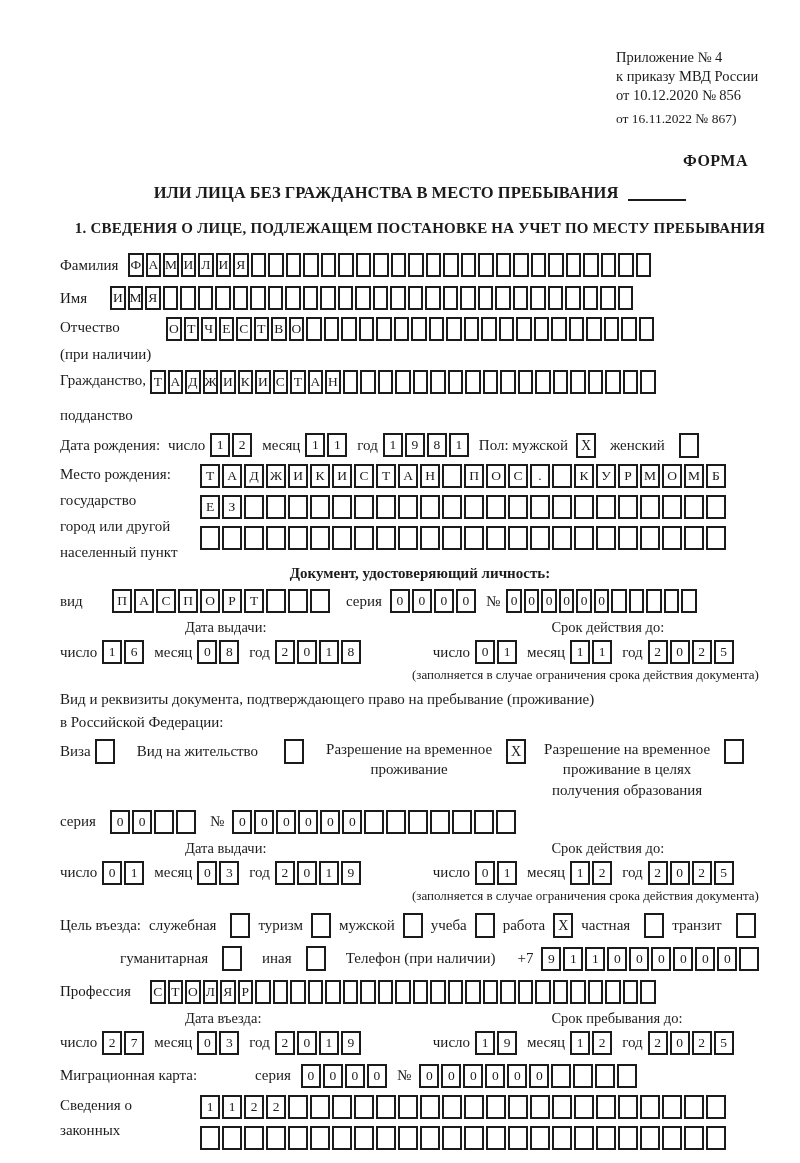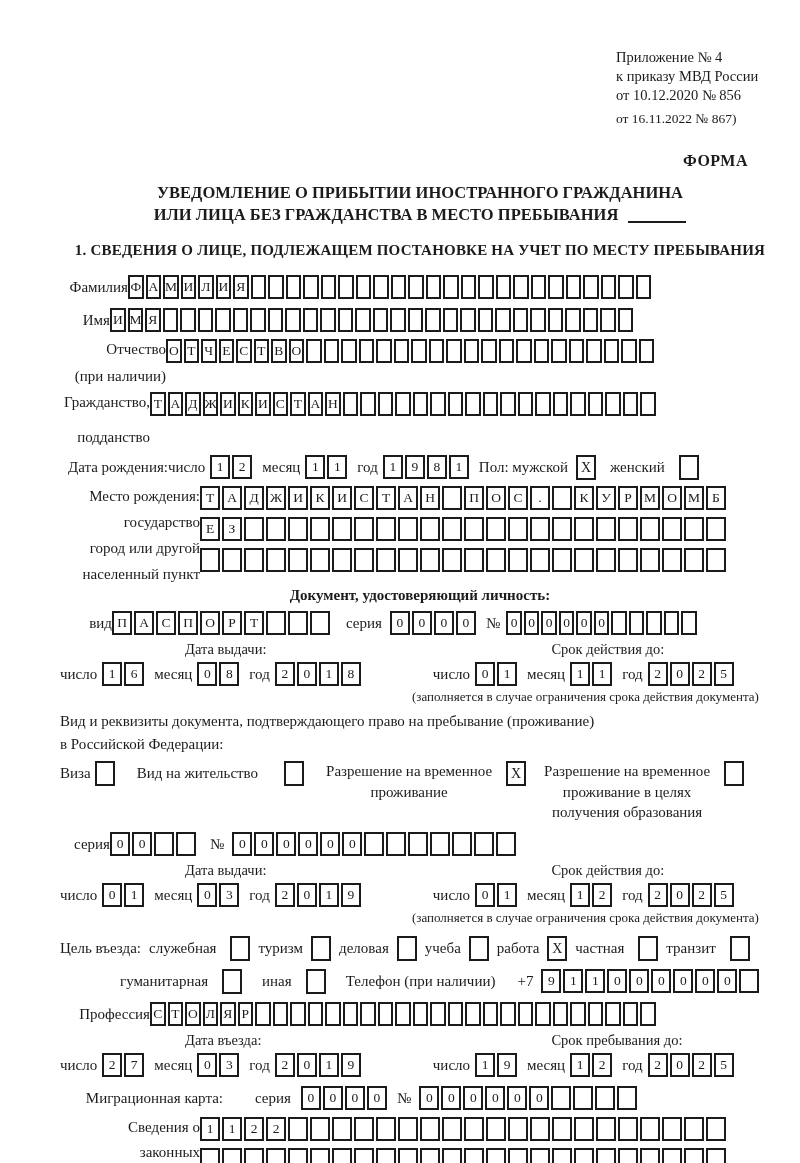--- a/index.html
+++ b/index.html
@@ -18,21 +18,21 @@
   .forma { text-align: right; padding-right: 32px; font-weight: bold; font-size: 16px; margin-top: 24px; letter-spacing: .5px; }
 
   
   .title { text-align: center; font-weight: bold; font-size: 16.5px; line-height: 1.35; margin-top: 12px; }
   .blankline { display: inline-block; width: 58px; border-bottom: 2px solid #1b1b1b; transform: translateY(3px); margin-left: 10px; }
   .sect { font-weight: bold; font-size: 15px; margin-top: 16px; text-align: center; letter-spacing: .2px; }
 
   
   .frow { display: flex; align-items: center; margin-top: 5px; min-height: 28px; }
   .frow.top { align-items: flex-start; }
-  .flabel { flex: 0 0 auto; text-align: right; }
+  .flabel { flex: 0 0 auto; }
   .lblcol div { line-height: 21px; }
 
   
   .cells { display: inline-flex; flex: 0 0 auto; }
   .cell {
     display: inline-block; width: 15.5px; height: 24px;
     border: 2px solid #1b1b1b; margin-right: 2px;
     text-align: center; font-size: 13.5px; line-height: 20px;
   }
   .w .cell { width: 20px; }
@@ -65,21 +65,20 @@
     <div>Приложение № 4</div>
     <div>к приказу МВД России</div>
     <div>от 10.12.2020 № 856</div>
   </div>
   <div class="appendix-note">
     <div>от 16.11.2022 № 867)</div>
   </div>
   <div class="forma">ФОРМА</div>
 
   <div class="title">
-    <div>УВЕДОМЛЕНИЕ О ПРИБЫТИИ ИНОСТРАННОГО ГРАЖДАНИНА</div>
     <div><span>ИЛИ ЛИЦА БЕЗ ГРАЖДАНСТВА В МЕСТО ПРЕБЫВАНИЯ</span><span class="blankline"></span></div>
   </div>
 
   <div class="sect">1. СВЕДЕНИЯ О ЛИЦЕ, ПОДЛЕЖАЩЕМ ПОСТАНОВКЕ НА УЧЕТ ПО МЕСТУ ПРЕБЫВАНИЯ</div>
 
   <div class="frow" style="margin-top:14px">
     <span class="flabel" style="width:68px">Фамилия</span>
     <span class="cells">
         <span class="cell">Ф</span>
         <span class="cell">А</span>
@@ -524,21 +523,21 @@
     <span>Цель въезда:</span>
     <span class="gap8"></span>
     <span>служебная</span>
     <span class="gap14"></span>
     <span class="chk"></span>
     <span class="gap8"></span>
     <span>туризм</span>
     <span class="gap8"></span>
     <span class="chk"></span>
     <span class="gap8"></span>
-    <span>деловая</span>
+    <span>мужской</span>
     <span class="gap8"></span>
     <span class="chk"></span>
     <span class="gap8"></span>
     <span>учеба</span>
     <span class="gap8"></span>
     <span class="chk"></span>
     <span class="gap8"></span>
     <span>работа</span>
     <span class="gap8"></span>
     <span class="chk">X</span>

